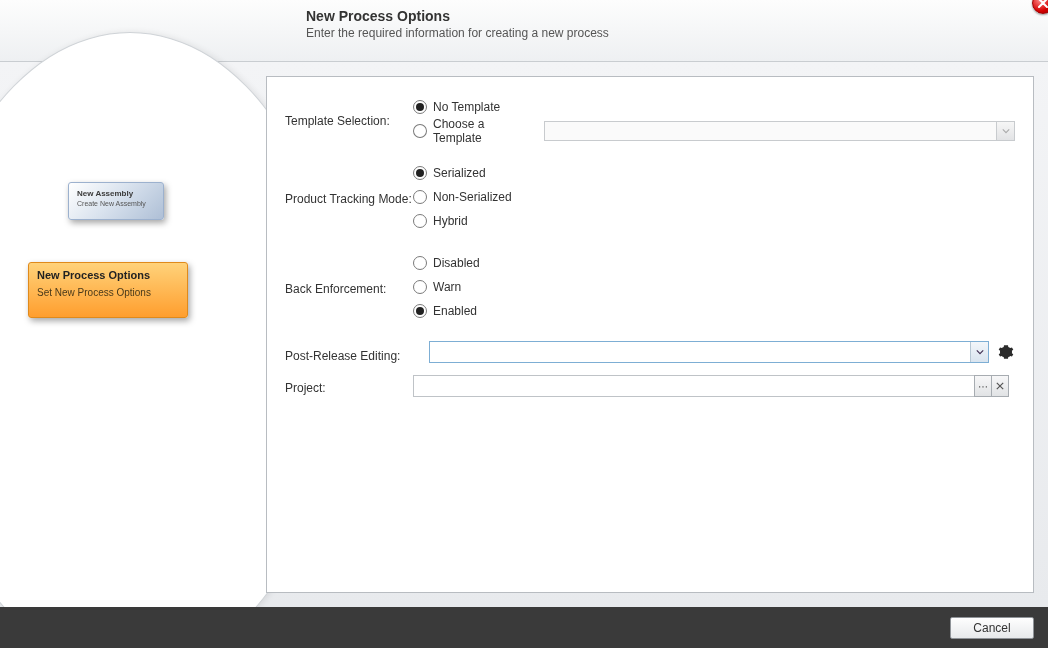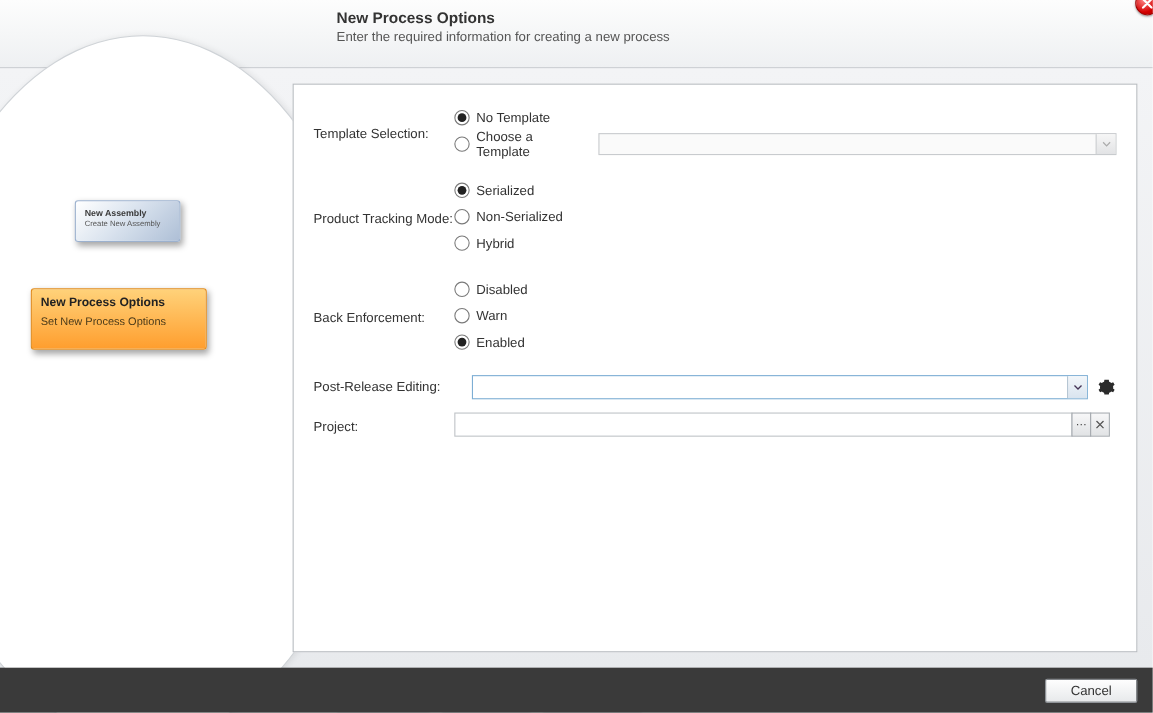--- a/index.html
+++ b/index.html
@@ -152,21 +152,21 @@
             </div>
             <div class="radio-line">
               <span class="radio checked"></span>
               <span>Enabled</span>
             </div>
           </div>
         </div>
 
         <div class="gap"></div>
 
-        <div class="form-row" style="align-items:flex-start;gap:16px;">
+        <div class="form-row" style="align-items:flex-end;gap:16px;">
           <div class="form-label">Post-Release Editing:</div>
           <div class="form-ctrl" style="display:flex; align-items:center; gap:8px;">
             <div class="combo-enabled">
               <span class="arrow">
                   <svg viewBox="0 0 10 10">
                     <path d="M1 3 L5 7 L9 3" fill="none" stroke="#435" stroke-width="1.5"></path>
                   </svg>
                 </span>
             </div>
             <div class="gear">

